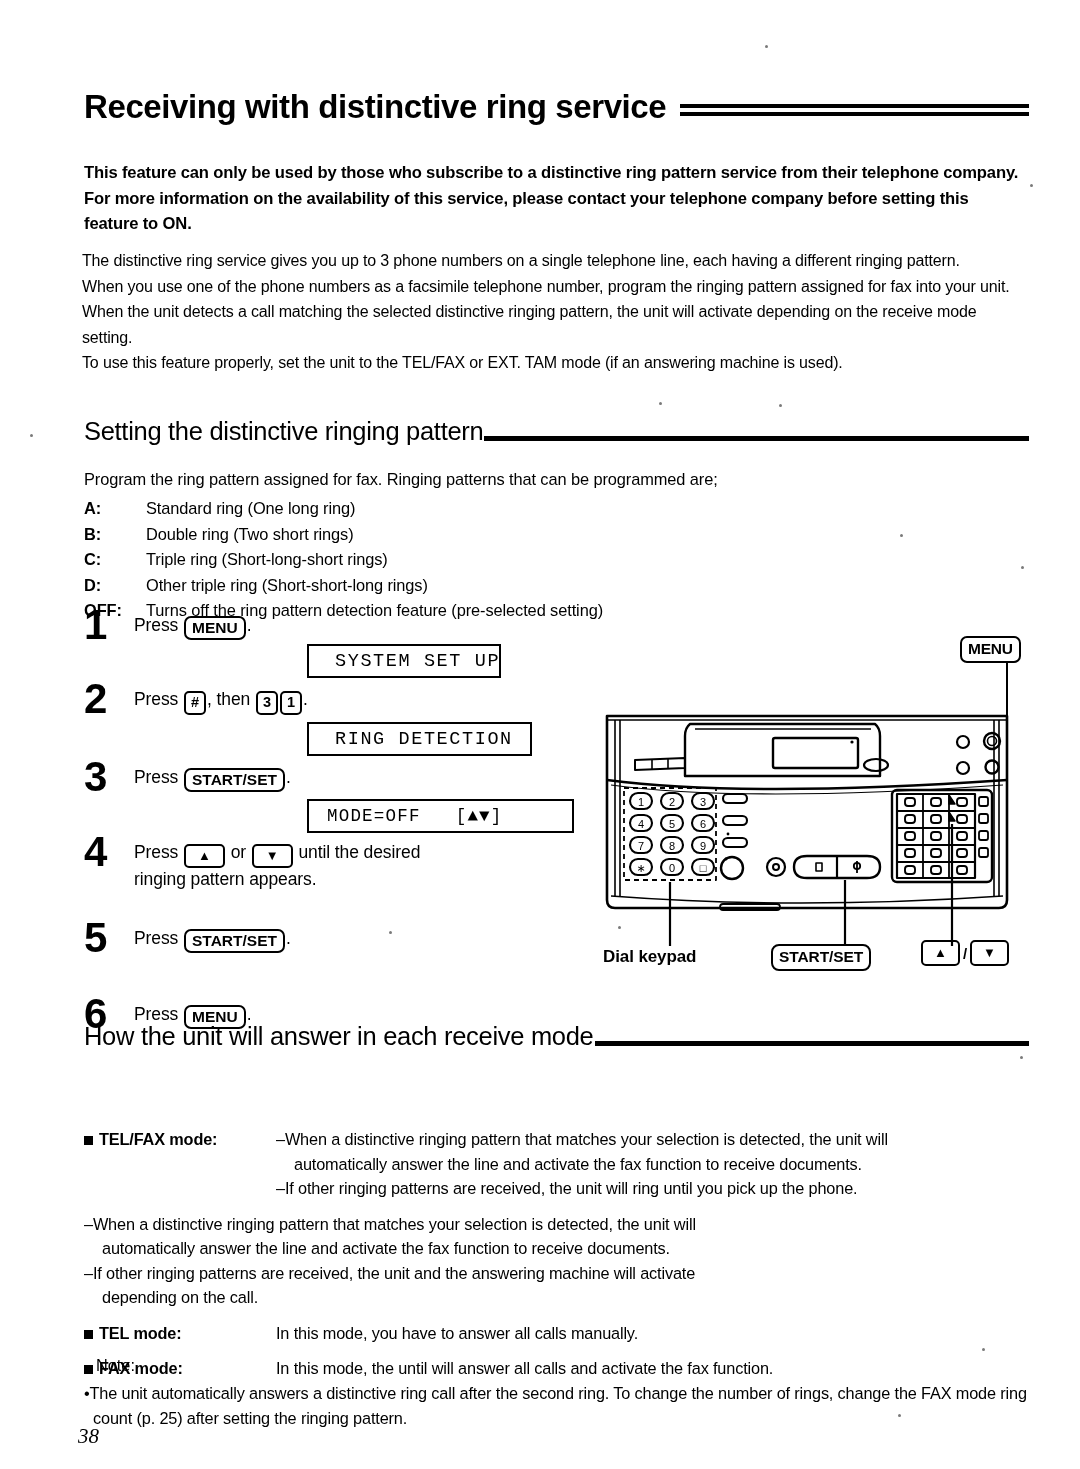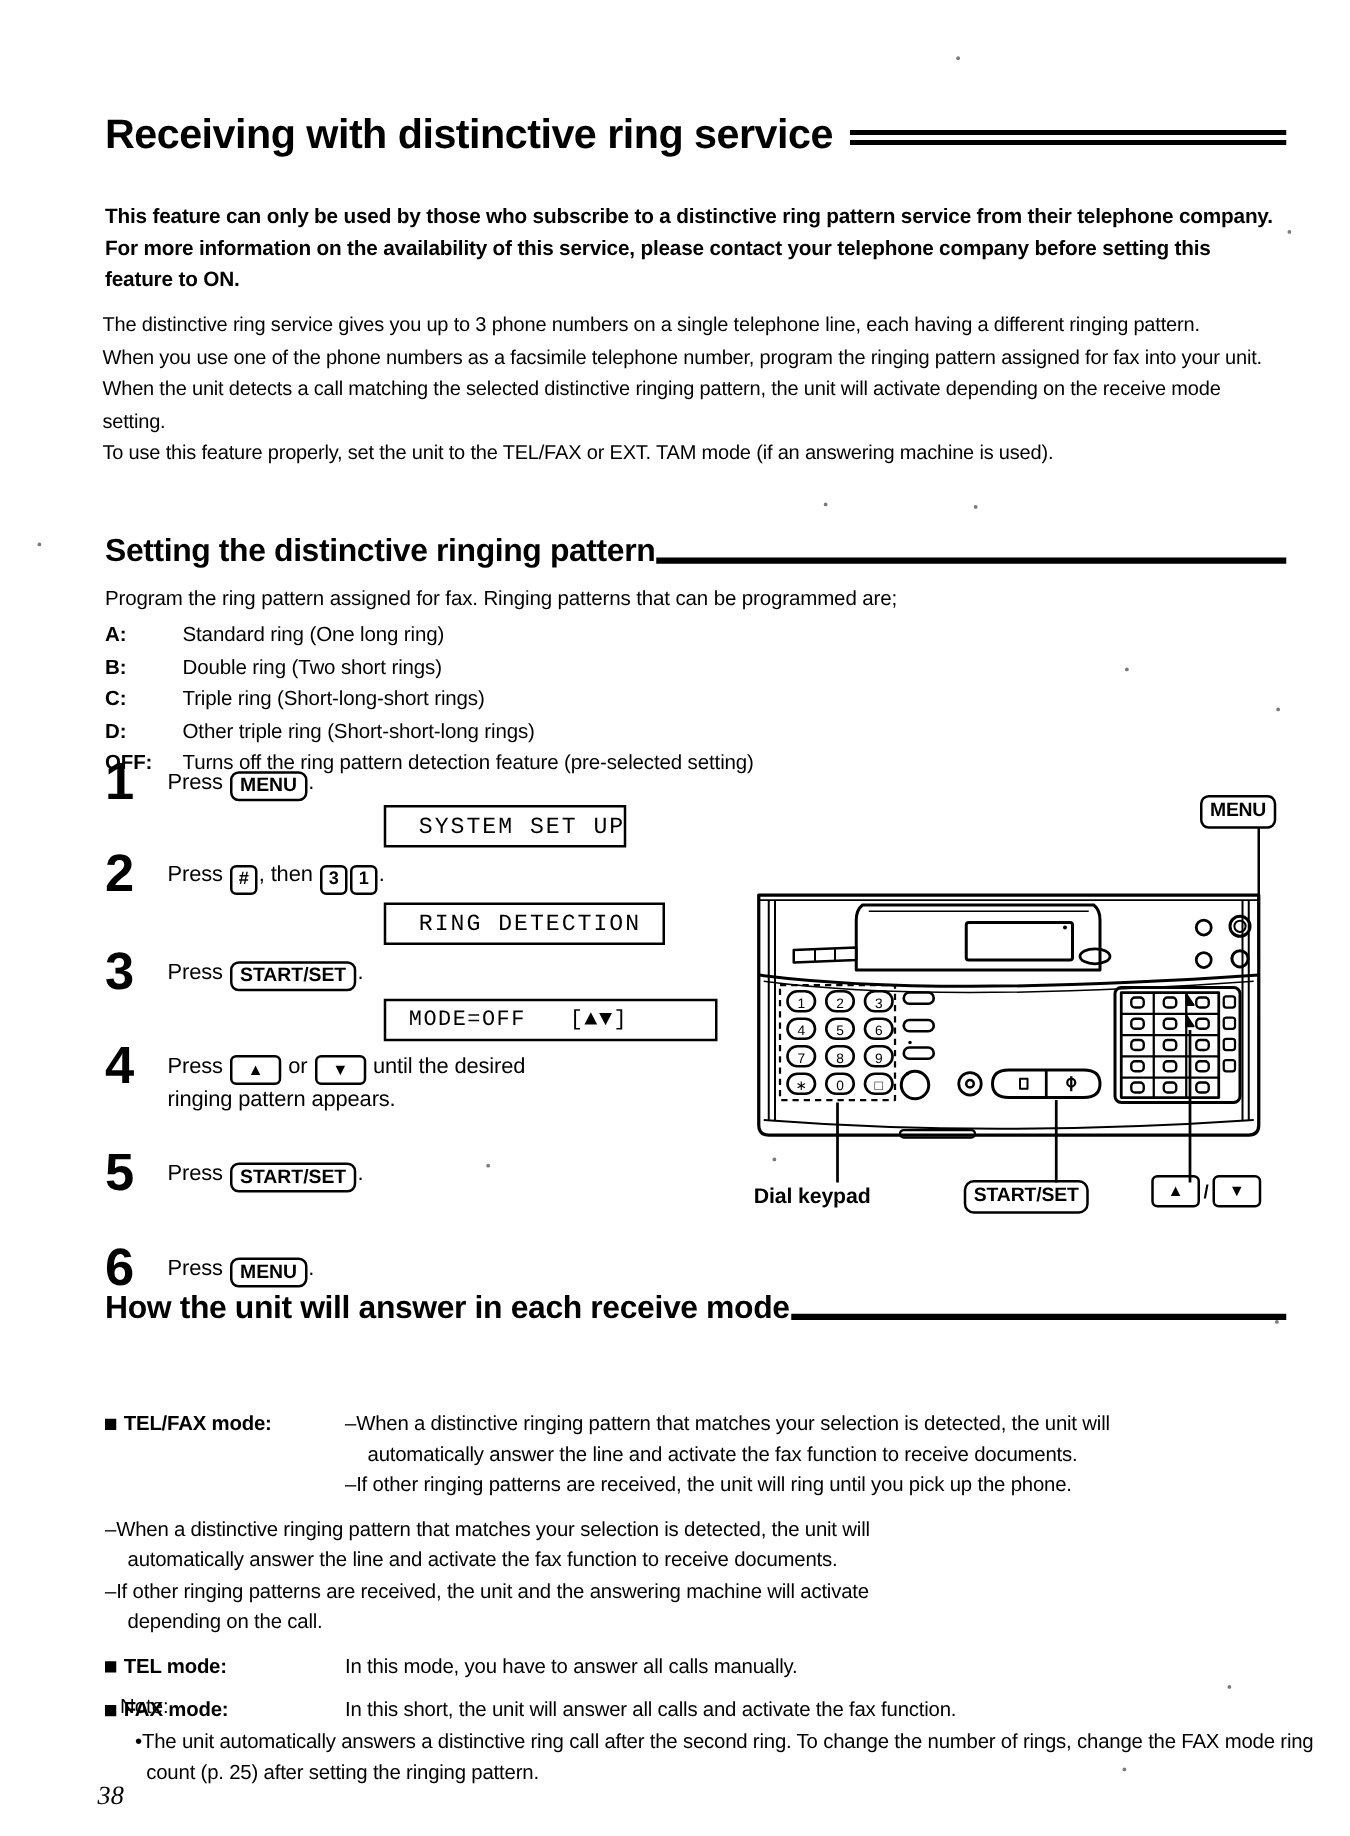--- a/index.html
+++ b/index.html
@@ -82,25 +82,24 @@
   
   .section-head-row {
     position: absolute;
     left: 84px;
     width: 945px;
     display: flex;
     align-items: flex-end;
   }
   .section-head {
     font-size: 25.5px;
-    font-weight: bold;
+    font-weight: normal;
     letter-spacing: -0.3px;
     white-space: nowrap;
     line-height: 1.05;
-    margin-top: 10px;
   }
   .section-rule {
     flex: 1 1 auto;
     height: 5px;
     background: #000;
     margin-bottom: 4px;
     margin-left: 1px;
   }
   #sec1 { top: 418px; }
   #sec2 { top: 1023px; }
@@ -292,21 +291,20 @@
   .note-body {
     position: absolute;
     left: 84px;
     top: 1381px;
     width: 944px;
     font-size: 16.3px;
     line-height: 24.5px;
     letter-spacing: -0.15px;
     padding-left: 9px;
     text-indent: -9px;
-    margin-left: 24px;
   }
   .page-num {
     position: absolute;
     left: 78px;
     top: 1424px;
     font-size: 21px;
     font-style: italic;
     font-family: "Liberation Serif", serif;
     font-weight: normal;
   }
@@ -618,21 +616,21 @@
       </div>
     </div>
 
     <div class="mode-gap"></div>
 
     <div class="mode-row">
       <div class="mode-label">
         <span class="sq"></span><span>FAX mode:</span>
       </div>
       <div class="mode-body">
-        <div>In this short, the unit will answer all calls and activate the fax function.</div>
+        <div>In this mode, the until will answer all calls and activate the fax function.</div>
       </div>
     </div>
   </div>
 
   <div class="note-head">Note:</div>
   <div class="note-body">•The unit automatically answers a distinctive ring call after the second ring. To change the number of rings, change the FAX mode ring count (p. 25) after setting the ringing pattern.</div>
 
   <div class="page-num">38</div>
 
   <div class="speck" style="left:765px; top:45px;"></div>

